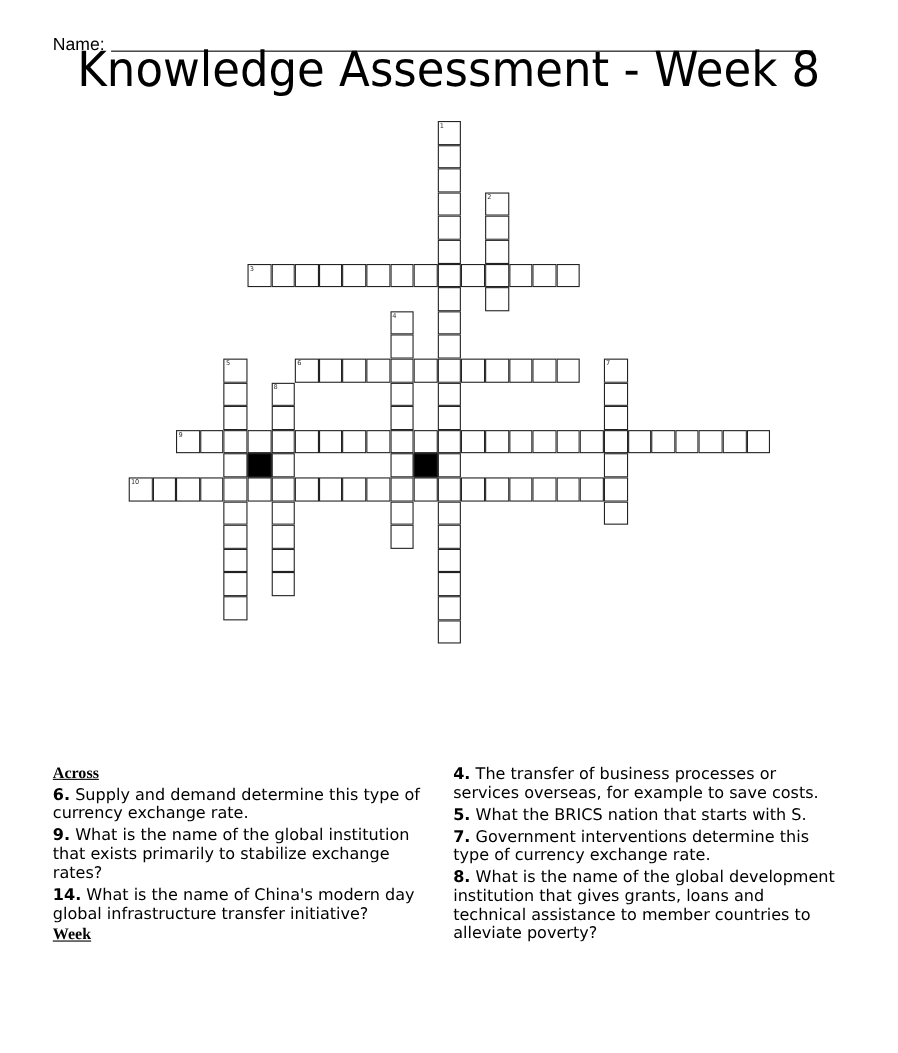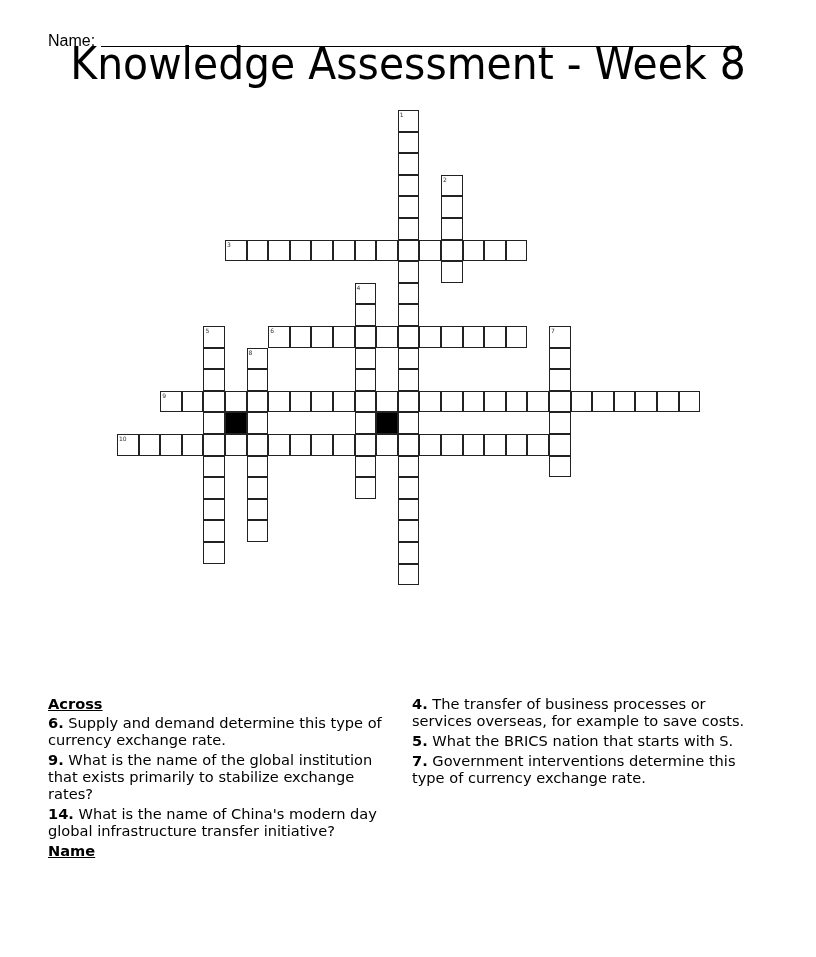--- a/index.html
+++ b/index.html
@@ -7,21 +7,21 @@
   .name-row { position: absolute; left: 48px; top: 0px; font-family: "Liberation Sans", sans-serif; font-size: 16px; line-height: 18px; display: flex; align-items: flex-start; margin-top: 32px; }
   .name-line { display: inline-block; width: 638px; border-bottom: 1px solid #000; height: 14px; margin-left: 6px; }
   .title { position: absolute; left: 0; width: 816px; top: 36px; text-align: center; font-family: "DejaVu Sans", sans-serif; font-size: 44px; line-height: 56px; letter-spacing: 0px; transform: scaleX(0.93); }
   .grid { position: absolute; left: 0; top: 0; width: 816px; height: 620px; }
   .cell { position: absolute; width: 21.6px; height: 21.6px; box-sizing: border-box; border: 1px solid #222; background: #fff; }
   .cell.black { background: #000; }
   .cell .num { position: absolute; left: 1px; top: 0px; font-family: "DejaVu Sans", sans-serif; font-size: 6px; line-height: 7px; color: #333; }
   .clues { position: absolute; top: 695px; font-family: "DejaVu Sans", sans-serif; font-size: 14.6px; line-height: 17px; }
   .col-left { left: 48px; width: 345px; }
   .col-right { left: 412px; width: 350px; }
-  .sec-head { font-weight: bold; text-decoration: underline; margin-bottom: 2px; }
+  .sec-head { font-weight: bold; text-decoration: underline; margin-bottom: 2px; font-family: Liberation Serif, serif; }
   .clue { margin-bottom: 3px; }
   .clue b { font-weight: bold; }
 </style>
 </head>
 <body>
 
 <div class="name-row">
   <span>Name:</span>
   <span class="name-line"></span>
 </div>
@@ -173,20 +173,21 @@
     <div class="cell" style="left: 527.4px; top: 434px;"></div>
     <div class="cell black" style="left: 225px; top: 412.4px;"></div>
     <div class="cell black" style="left: 376.2px; top: 412.4px;"></div>
   </div>
 
 <div class="clues col-left">
   <div class="sec-head">Across</div>
   <div class="clue"><b>6.</b><span> Supply and demand determine this type of currency exchange rate.</span></div>
   <div class="clue"><b>9.</b><span> What is the name of the global institution that exists primarily to stabilize exchange rates?</span></div>
   <div class="clue"><b>14.</b><span> What is the name of China's modern day global infrastructure transfer initiative?</span></div>
-  <div class="sec-head">Name</div>
+  <div class="sec-head">Week</div>
 </div>
 
 <div class="clues col-right">
   <div class="clue"><b>4.</b><span> The transfer of business processes or services overseas, for example to save costs.</span></div>
   <div class="clue"><b>5.</b><span> What the BRICS nation that starts with S.</span></div>
   <div class="clue"><b>7.</b><span> Government interventions determine this type of currency exchange rate.</span></div>
+  <div class="clue"><b>8.</b><span> What is the name of the global development institution that gives grants, loans and technical assistance to member countries to alleviate poverty?</span></div>
 </div>
 
 </body></html>

